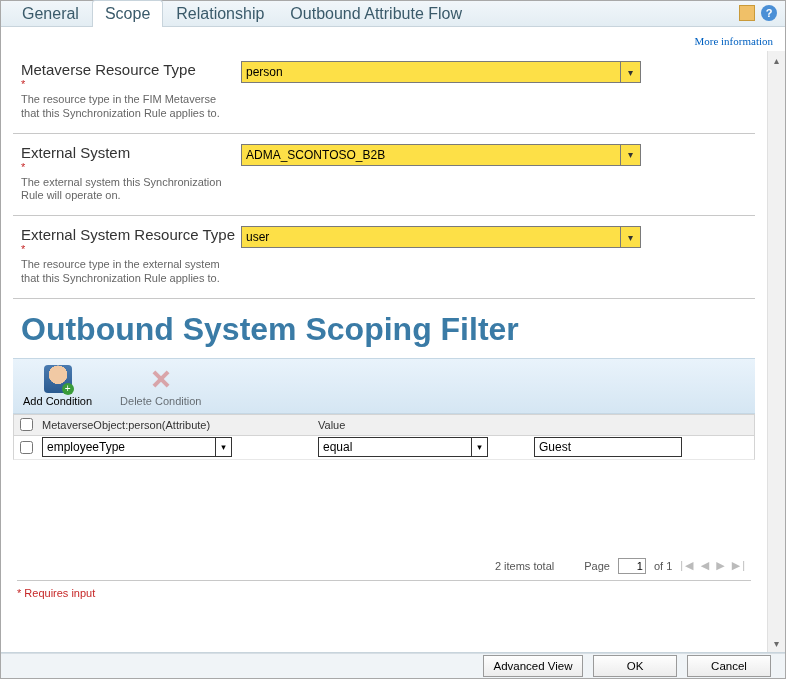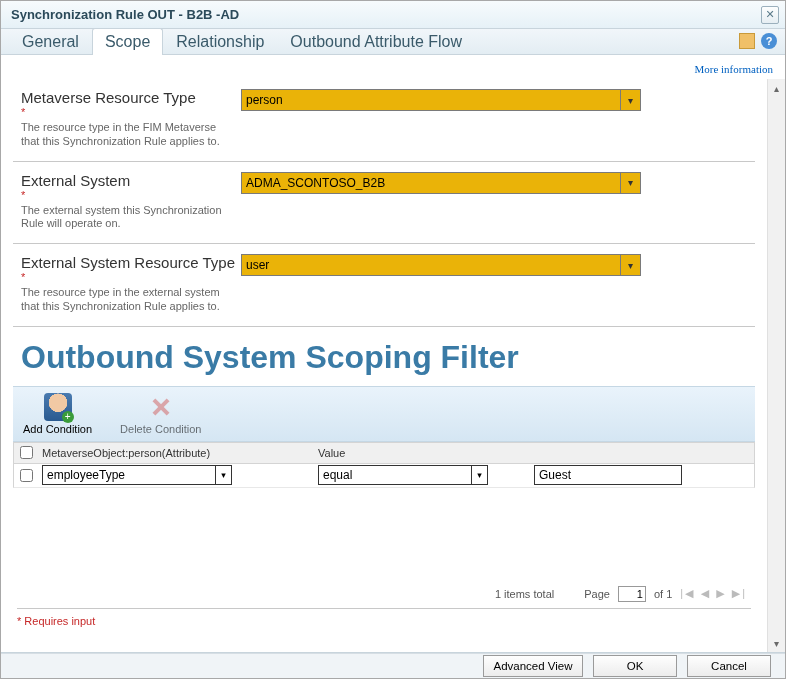--- a/index.html
+++ b/index.html
@@ -68,21 +68,21 @@
     background:#f1f1f1; border-left:1px solid #e0e0e0;
   }
   .fake-scroll .arrow { height:18px; display:flex; align-items:center; justify-content:center; color:#6a6a6a; font-size:10px; }
   .form-section { border-bottom:1px solid #c8c8c8; padding:10px 8px 12px; display:flex; }
   .form-left { width:220px; }
   .form-label { font-size:15px; color:#333; margin-bottom:1px; }
   .req { color:#c62828; font-size:11px; line-height:10px; }
   .form-desc { font-size:11px; color:#666; margin-top:4px; max-width:210px; line-height:1.25; }
   .form-right { flex:1; }
   .select {
-    width:400px; height:22px; border:1px solid #7a7a7a; background:#eab308;
+    width:400px; height:22px; border:1px solid #7a7a7a; background:#fde047;
     font-size:12px; padding:0 22px 0 4px; position:relative;
     display:flex; align-items:center;
   }
   .select .chev {
     position:absolute; right:0; top:0; bottom:0; width:20px;
     border-left:1px solid #7a7a7a;
     display:flex; align-items:center; justify-content:center;
     font-size:10px; color:#333;
   }
   .filter-title {
@@ -145,24 +145,20 @@
     background:linear-gradient(#fefefe,#ececec);
     font-size:11.5px; cursor:pointer;
   }
   input[type=checkbox]{width:13px;height:13px;margin:0;}
 </style>
 </head>
 <body>
 
 <div class="dialog">
 
-  <div class="titlebar">
-    <span class="title">Synchronization Rule OUT - B2B -AD</span>
-    <div class="close-btn">✕</div>
-  </div>
 
   <div class="tabrow">
     <div class="tab">General</div>
     <div class="tab active">Scope</div>
     <div class="tab">Relationship</div>
     <div class="tab">Outbound Attribute Flow</div>
     <div class="tabrow-right">
       <div class="new-icon"></div>
       <div class="help-icon">?</div>
     </div>
@@ -255,21 +251,21 @@
           </div>
         </div>
         <div class="c3">
           <input class="text-input" value="Guest" style="">
         </div>
       </div>
 
       <div style="height:92px"></div>
 
       <div class="pager">
-        <span>1 items total</span>
+        <span>2 items total</span>
         <span style="width:14px"></span>
         <span>Page</span>
         <input class="page-in" value="1" style="">
         <span>of 1</span>
         <span class="nav">|◀ ◀ ▶ ▶|</span>
       </div>
       <div class="underline-sep"></div>
       <div class="requires">* Requires input</div>
 
     </div>

